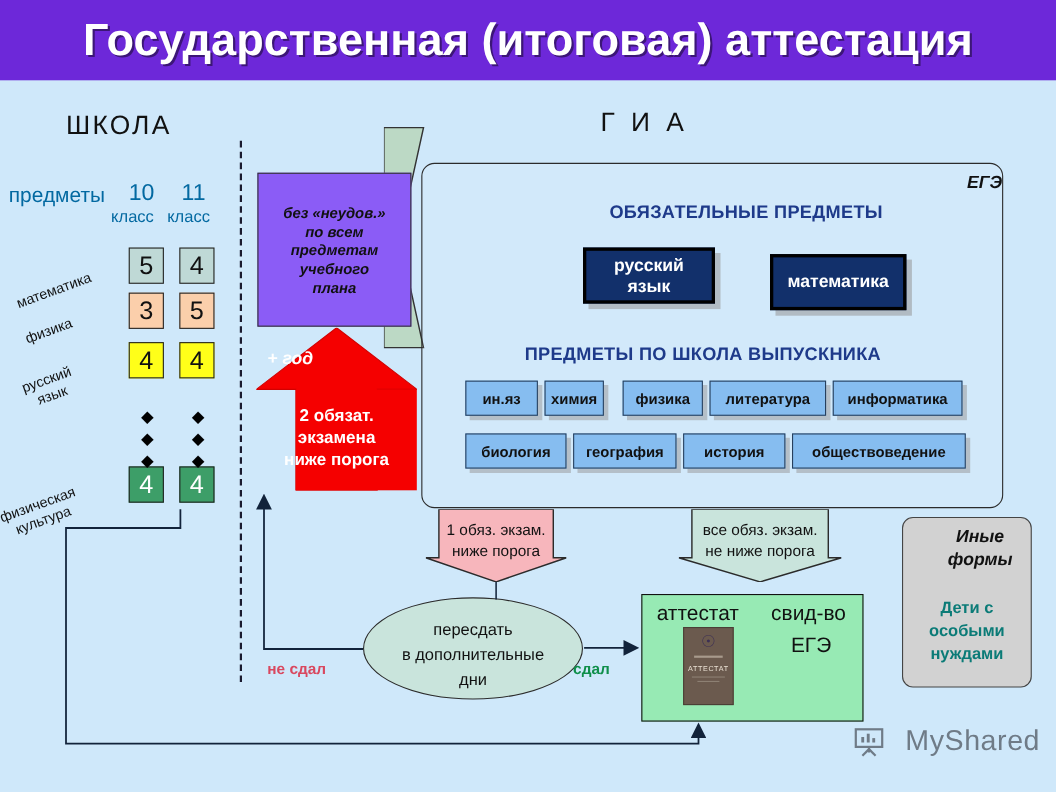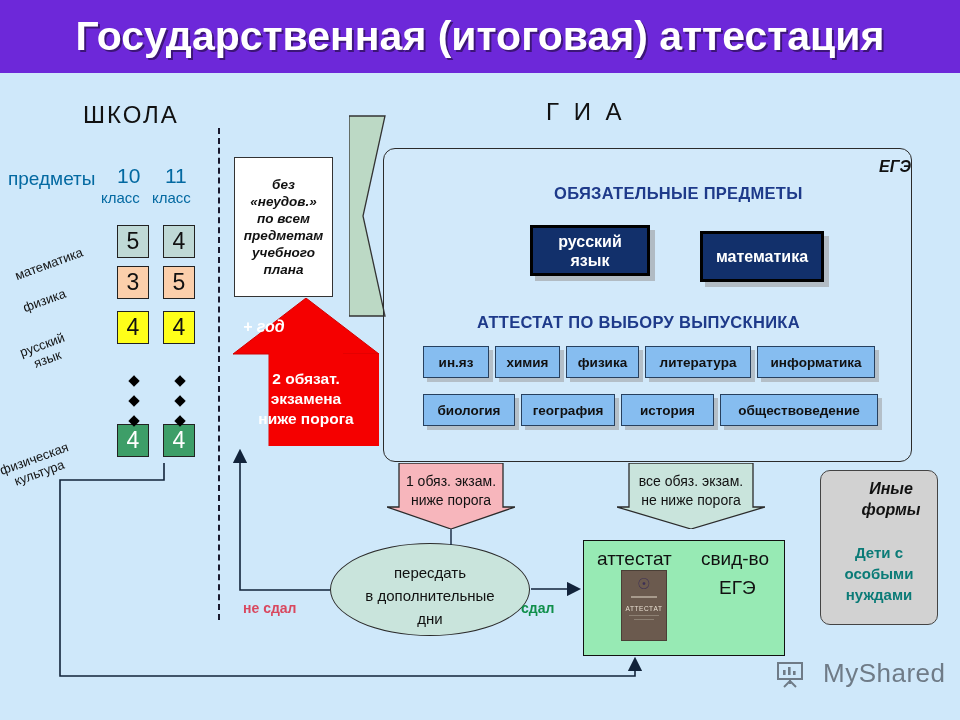--- a/index.html
+++ b/index.html
@@ -19,21 +19,21 @@
   .banner-text{
     position:absolute;left:0;top:0;width:960px;height:73px;
     display:flex;align-items:center;justify-content:center;
     color:#ffffff;font-weight:bold;font-size:41px;letter-spacing:0px;
     text-shadow:2px 2px 0 rgba(0,0,0,.45);
     white-space:nowrap;
   }
 
   
   .sect-title{position:absolute;font-size:24px;color:#111;white-space:nowrap;}
-  #school-title{left:60px;top:101px;letter-spacing:2px;margin-left:23px;}
+  #school-title{left:60px;top:101px;letter-spacing:2px;}
   #gia-title{left:546px;top:98px;letter-spacing:4px;}
 
   
   .divider{
     position:absolute;left:218px;top:128px;width:0;height:492px;
     border-left:2px dashed #1a1a2e;
   }
 
   
   .col-head{position:absolute;font-size:19px;color:#0369a1;white-space:nowrap;}
@@ -50,22 +50,22 @@
 
   .cell{
     position:absolute;width:32px;height:33px;border:1.5px solid #222;
     display:flex;align-items:center;justify-content:center;
     font-size:23px;color:#111;box-sizing:border-box;
   }
   .dots{position:absolute;font-size:15px;line-height:20px;color:#000;text-align:center;width:32px;}
 
   
   .callout{
-    position:absolute;left:234px;top:157px;width:99px;height:140px;
-    background:#ffffff;border:1.3px solid #333;box-sizing:border-box;
+    position:absolute;left:234px;top:157px;width:140px;height:140px;
+    background:#8b5cf6;border:1.3px solid #333;box-sizing:border-box;
     display:flex;align-items:center;justify-content:center;
   }
   .callout-txt{
     font-size:13.5px;font-weight:bold;font-style:italic;color:#111;
     text-align:center;line-height:17px;padding:0 4px;
   }
   .callout-tail{
     position:absolute;left:349px;top:112px;width:48px;height:208px;
   }
 
@@ -231,24 +231,24 @@
   <div class="redarrow-plus">+ год</div>
   <div class="redarrow-txt" id="redarrow-text">2 обязат.<br>экзамена<br>ниже порога</div>
 
   <div class="ege-panel"></div>
   <div class="ege-label">ЕГЭ</div>
 
   <div class="panel-head" id="head-required">ОБЯЗАТЕЛЬНЫЕ ПРЕДМЕТЫ</div>
   <div class="req-box" id="req-rus">русский<br>язык</div>
   <div class="req-box" id="req-math">математика</div>
 
-  <div class="panel-head" id="head-elective">АТТЕСТАТ ПО ВЫБОРУ ВЫПУСКНИКА</div>
+  <div class="panel-head" id="head-elective">ПРЕДМЕТЫ ПО ШКОЛА ВЫПУСКНИКА</div>
   <div id="elective-row1">
       <div class="el-box" style="left: 423px; top: 346px; width: 66px;">ин.яз</div>
-      <div class="el-box" style="left: 495px; top: 346px; width: 65px;">химия</div>
+      <div class="el-box" style="left: 495px; top: 346px; width: 54px;">химия</div>
       <div class="el-box" style="left: 566px; top: 346px; width: 73px;">физика</div>
       <div class="el-box" style="left: 645px; top: 346px; width: 106px;">литература</div>
       <div class="el-box" style="left: 757px; top: 346px; width: 118px;">информатика</div>
     </div>
   <div id="elective-row2">
       <div class="el-box" style="left: 423px; top: 394px; width: 92px;">биология</div>
       <div class="el-box" style="left: 521px; top: 394px; width: 94px;">география</div>
       <div class="el-box" style="left: 621px; top: 394px; width: 93px;">история</div>
       <div class="el-box" style="left: 720px; top: 394px; width: 158px;">обществоведение</div>
     </div>

